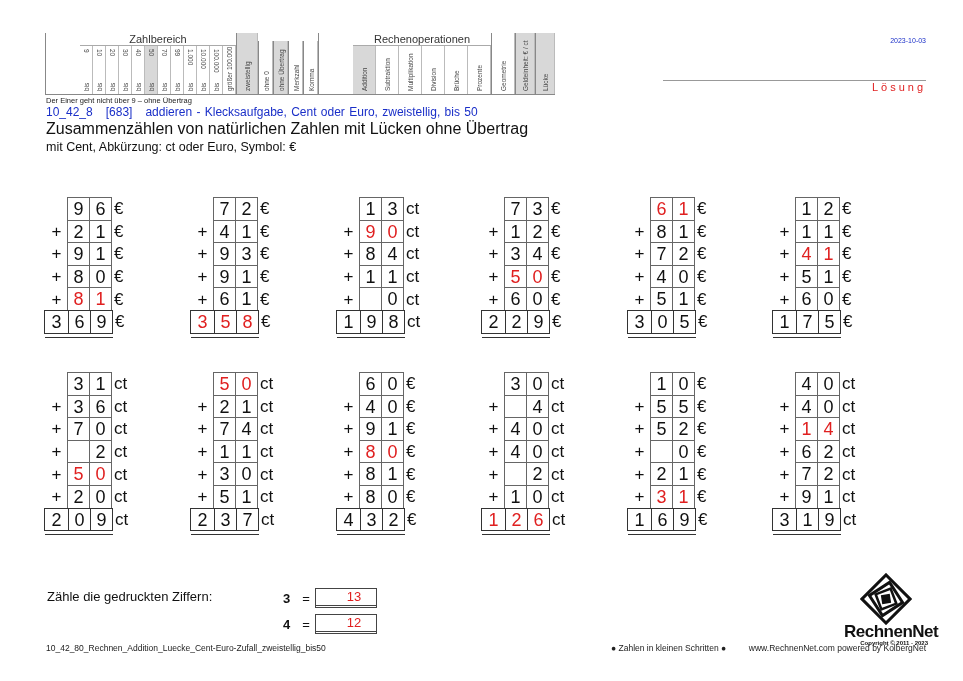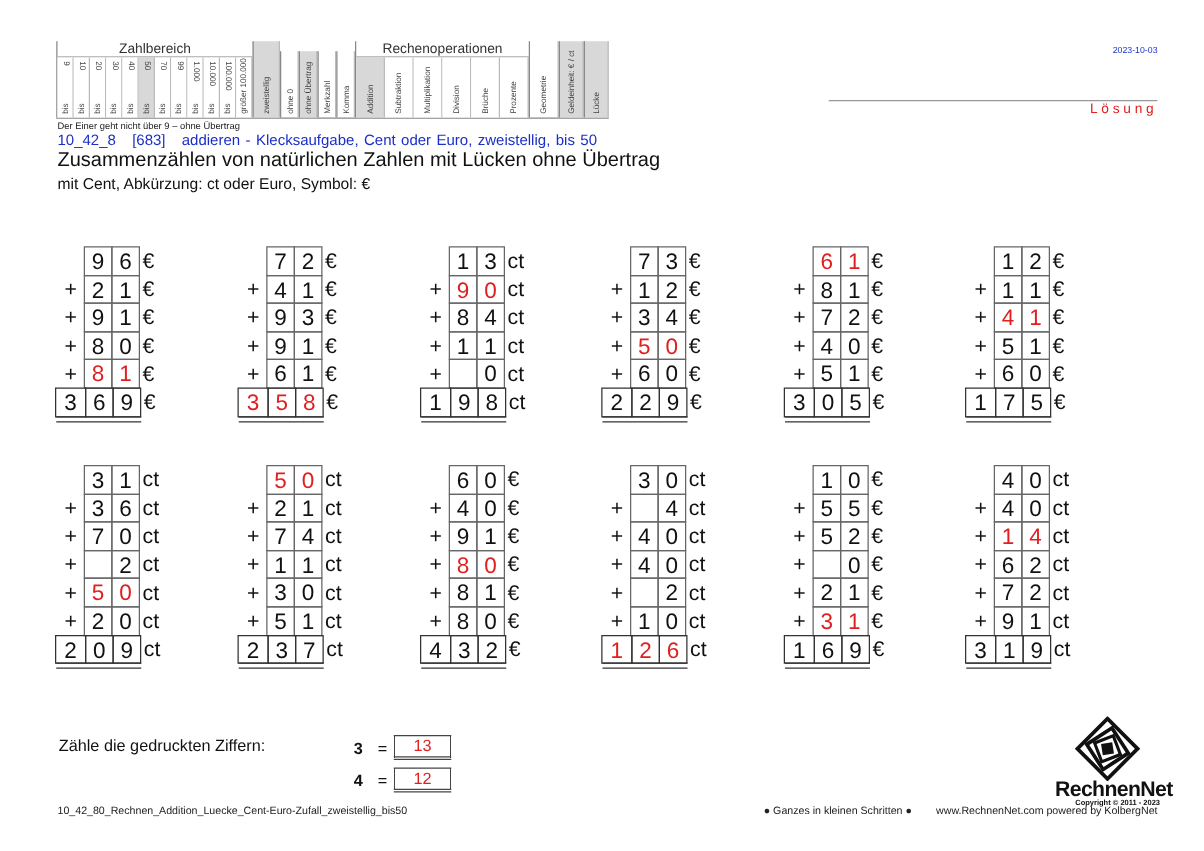--- a/index.html
+++ b/index.html
@@ -1,20 +1,20 @@
 <!DOCTYPE html>
 <html><head>
 <meta charset="utf-8">
 <style>
   html, body { margin:0; padding:0; background:#fff; }
   body { width:963px; height:681px; position:relative; overflow:hidden; font-family:"Liberation Sans", sans-serif; color:#111; }
 
   
   .hdr { position:absolute; top:33px; left:45px; height:61px; display:flex; border-bottom:1px solid #888; }
-  .grp { display:flex; flex-direction:column; border-left:1px solid #888; }
+  .grp { display:flex; flex-direction:column; border-left:1px solid #888;padding-left:34px; }
   .grp .gtitle { height:12px; font-size:11px; line-height:12px; text-align:center; color:#333; border-bottom:1px solid #aaa; }
   .grp .gcols { display:flex; flex:1; }
   .col { width:12px; border-right:1px solid #bbb; position:relative; background:#fff; }
   .col.sel { background:#d8d8d8; }
   .col .vt { position:absolute; left:50%; bottom:3px; transform-origin:left bottom; transform:rotate(-90deg) translate(0, 4px); white-space:nowrap; font-size:6.5px; color:#444; }
   .col .vtop { position:absolute; left:50%; top:3px; transform-origin:left top; transform:rotate(90deg) translate(0,-4px); white-space:nowrap; font-size:6.5px; color:#444; }
   .scol { width:13px; border-left:1px solid #888; border-right:1px solid #bbb; position:relative; height:61px; }
   .scol.sel { background:#d8d8d8; }
   .scol.short { margin-top:8px; height:53px; }
   .scol .vt { position:absolute; left:50%; bottom:3px; transform-origin:left bottom; transform:rotate(-90deg) translate(0,4px); white-space:nowrap; font-size:6.5px; color:#444; }
@@ -37,21 +37,21 @@
   .unit { font-size:17px; padding-left:2px; line-height:22px; }
   .sumrow .cell { border-color:#333; }
   .sumrow .c0 { border-left:1px solid #333; }
   .sumline { height:3px; border-top:1px solid #333; border-bottom:1px solid #333; margin-top:-1px; width:68px; }
 
   
   .count-label { position:absolute; top:589px; left:47px; font-size:13px; }
   .cnt { position:absolute; left:283px; font-size:13px; display:flex; align-items:center; }
   .cnt b { width:14px; }
   .cnt .eq { width:18px; text-align:center; }
-  .cnt .box { width:44px; height:16px; border:1px solid #444; border-bottom:3px double #444; text-align:center; color:#e02020; font-size:13px; line-height:16px; }
+  .cnt .box { width:44px; height:16px; border:1px solid #444; border-bottom:3px double #444; text-align:center; color:#e02020; font-size:13px; line-height:16px;padding-left:16px; }
   .filename { position:absolute; top:643px; left:46px; font-size:8.5px; color:#222; }
   .motto { position:absolute; top:643px; left:611px; font-size:8.5px; color:#222; }
   .site { position:absolute; top:643px; right:37px; font-size:8.5px; color:#222; }
   .logo { position:absolute; top:573px; left:844px; width:84px; text-align:right; }
   .logo .brand { font-size:17px; font-weight:bold; letter-spacing:-0.5px; margin-top:-3px; font-family:"Liberation Sans", sans-serif; }
   .logo .copy { font-size:6px; font-weight:bold; margin-top:-2px; }
 </style>
 </head>
 <body>
 
@@ -696,14 +696,14 @@
       <rect x="-12" y="-12" width="24" height="24" fill="none" stroke="#111" stroke-width="3" transform="rotate(12)"></rect>
       <rect x="-8" y="-8" width="16" height="16" fill="none" stroke="#111" stroke-width="2.5" transform="rotate(24)"></rect>
       <rect x="-4.5" y="-4.5" width="9" height="9" fill="#111" transform="rotate(36)"></rect>
     </g>
   </svg>
   <div class="brand">RechnenNet</div>
   <div class="copy">Copyright © 2011 - 2023</div>
 </div>
 
 <div class="filename">10_42_80_Rechnen_Addition_Luecke_Cent-Euro-Zufall_zweistellig_bis50</div>
-<div class="motto">● Ganzes in kleinen Schritten ●</div>
+<div class="motto">● Zahlen in kleinen Schritten ●</div>
 <div class="site">www.RechnenNet.com powered by KolbergNet</div>
 
 </body></html>

